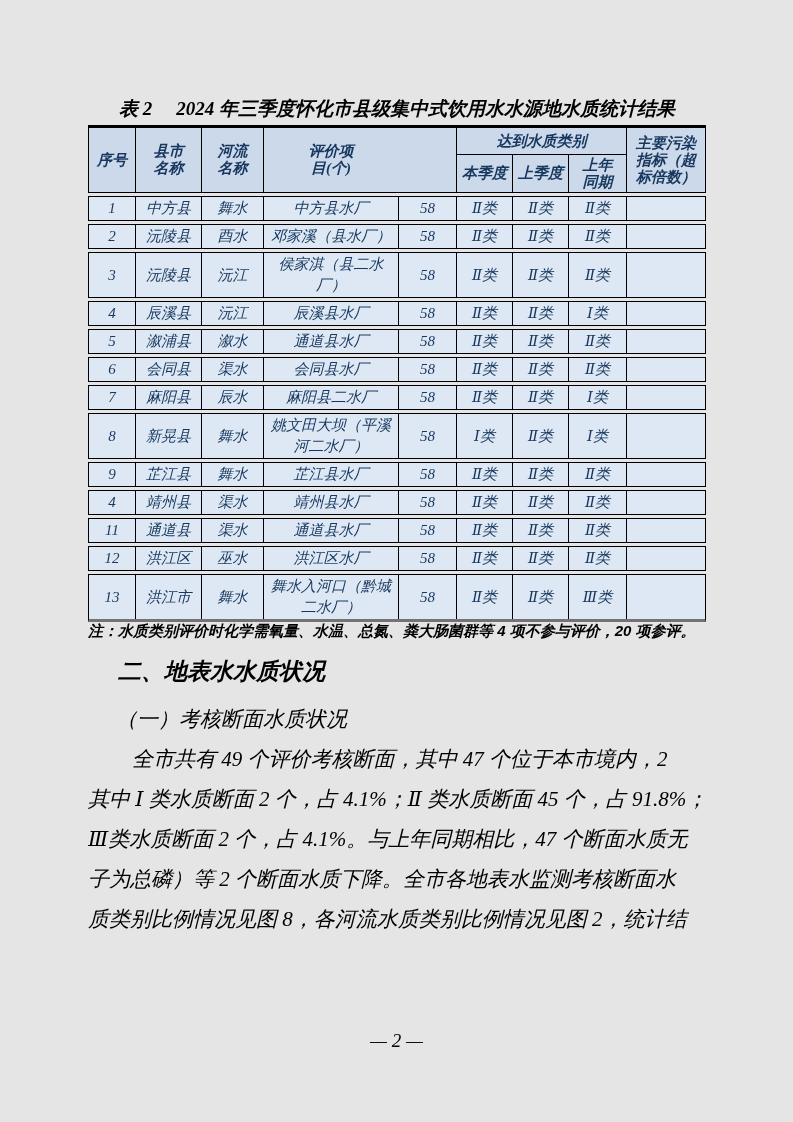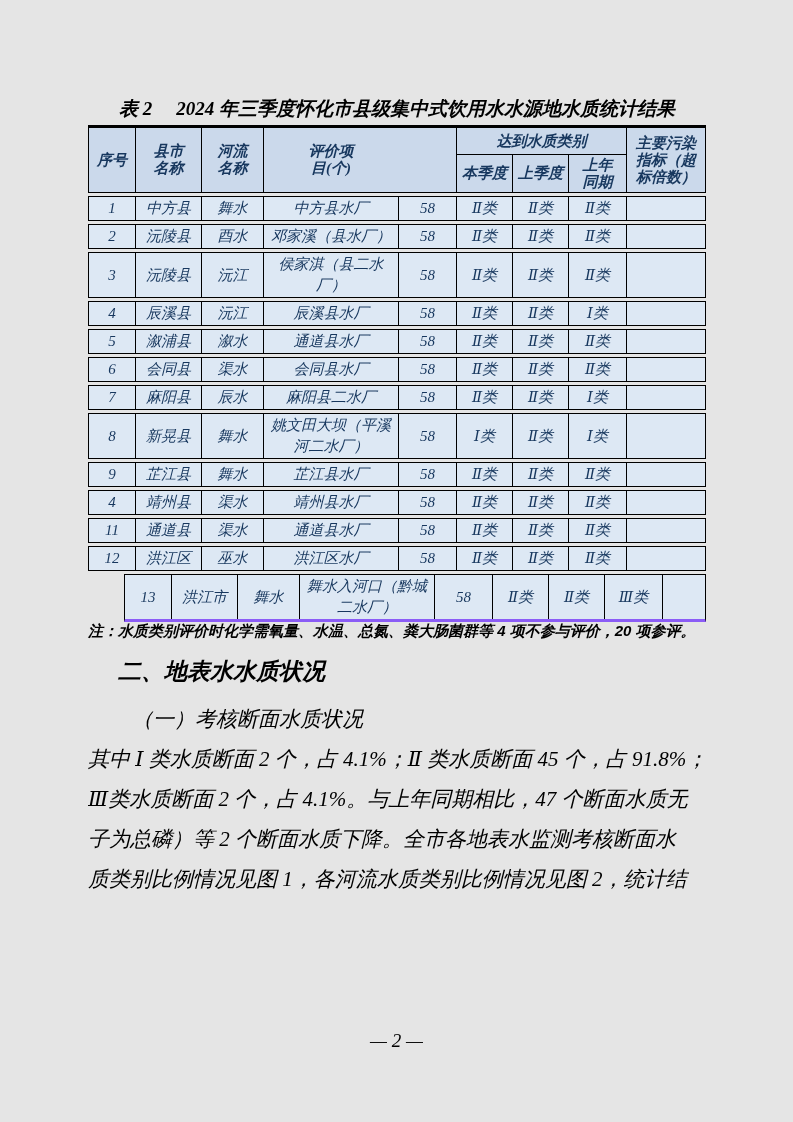--- a/index.html
+++ b/index.html
@@ -39,36 +39,36 @@
   .c7 { grid-column:7; grid-row:2; }
   .c8 { grid-column:8; grid-row:2; }
   .c9 { grid-column:9; }
 
   .tbody .trow {
     display:grid;
     grid-template-columns:46px 66px 62px 135px 58px 56px 56px 58px 1fr;
     border:1px solid #000; margin-top:3px; background:#dde8f4;
     min-height:24px; box-sizing:border-box;
   }
-  .tbody .trow:last-child { border-bottom:3px solid #8b5cf6;margin-left:36px; }
+  .tbody .trow:last-child { border-bottom:3px solid #737373; }
   .tcell {
     display:flex; align-items:center; justify-content:center; text-align:center;
     line-height:21px; padding:1px 2px; box-sizing:border-box;
   }
 
   
   .note {
     font-size:15px; font-weight:bold;
     font-family:"Liberation Sans","DejaVu Sans",sans-serif; white-space:nowrap;
   }
   .sec-heading {
     margin-top:15px; margin-left:30px; font-size:23px; font-weight:bold;
     font-family:"Liberation Sans","DejaVu Sans",sans-serif;
   }
-  .sub-heading { margin-top:18px; margin-left:44px; font-size:21px; }
+  .sub-heading { margin-top:18px; margin-left:28px; font-size:21px; }
   .body-lines { margin-top:6px; font-size:21px; }
   .body-line { height:40px; line-height:40px; white-space:nowrap; overflow:hidden; }
   .body-line.first { text-indent:44px; }
 
   .page-num {
     position:absolute; top:1030px; left:0; width:100%;
     text-align:center; font-size:19px;
   }
 </style>
 </head>
@@ -256,22 +256,23 @@
 </div>
     </div>
 
     <div class="note">注：水质类别评价时化学需氧量、水温、总氮、粪大肠菌群等 4 项不参与评价，20 项参评。</div>
 
     <div class="sec-heading">二、地表水水质状况</div>
 
     <div class="sub-heading">（一）考核断面水质状况</div>
 
     <div class="body-lines">
+      <div class="body-line first">全市共有 49 个评价考核断面，其中 47 个位于本市境内，2</div>
       <div class="body-line">其中 Ⅰ 类水质断面 2 个，占 4.1%；Ⅱ 类水质断面 45 个，占 91.8%；</div>
       <div class="body-line">Ⅲ类水质断面 2 个，占 4.1%。与上年同期相比，47 个断面水质无</div>
       <div class="body-line">子为总磷）等 2 个断面水质下降。全市各地表水监测考核断面水</div>
-      <div class="body-line">质类别比例情况见图 1，各河流水质类别比例情况见图 2，统计结</div>
+      <div class="body-line">质类别比例情况见图 8，各河流水质类别比例情况见图 2，统计结</div>
     </div>
 
   </div>
 
   <div class="page-num">— 2 —</div>
 </div>
 
 </body></html>

